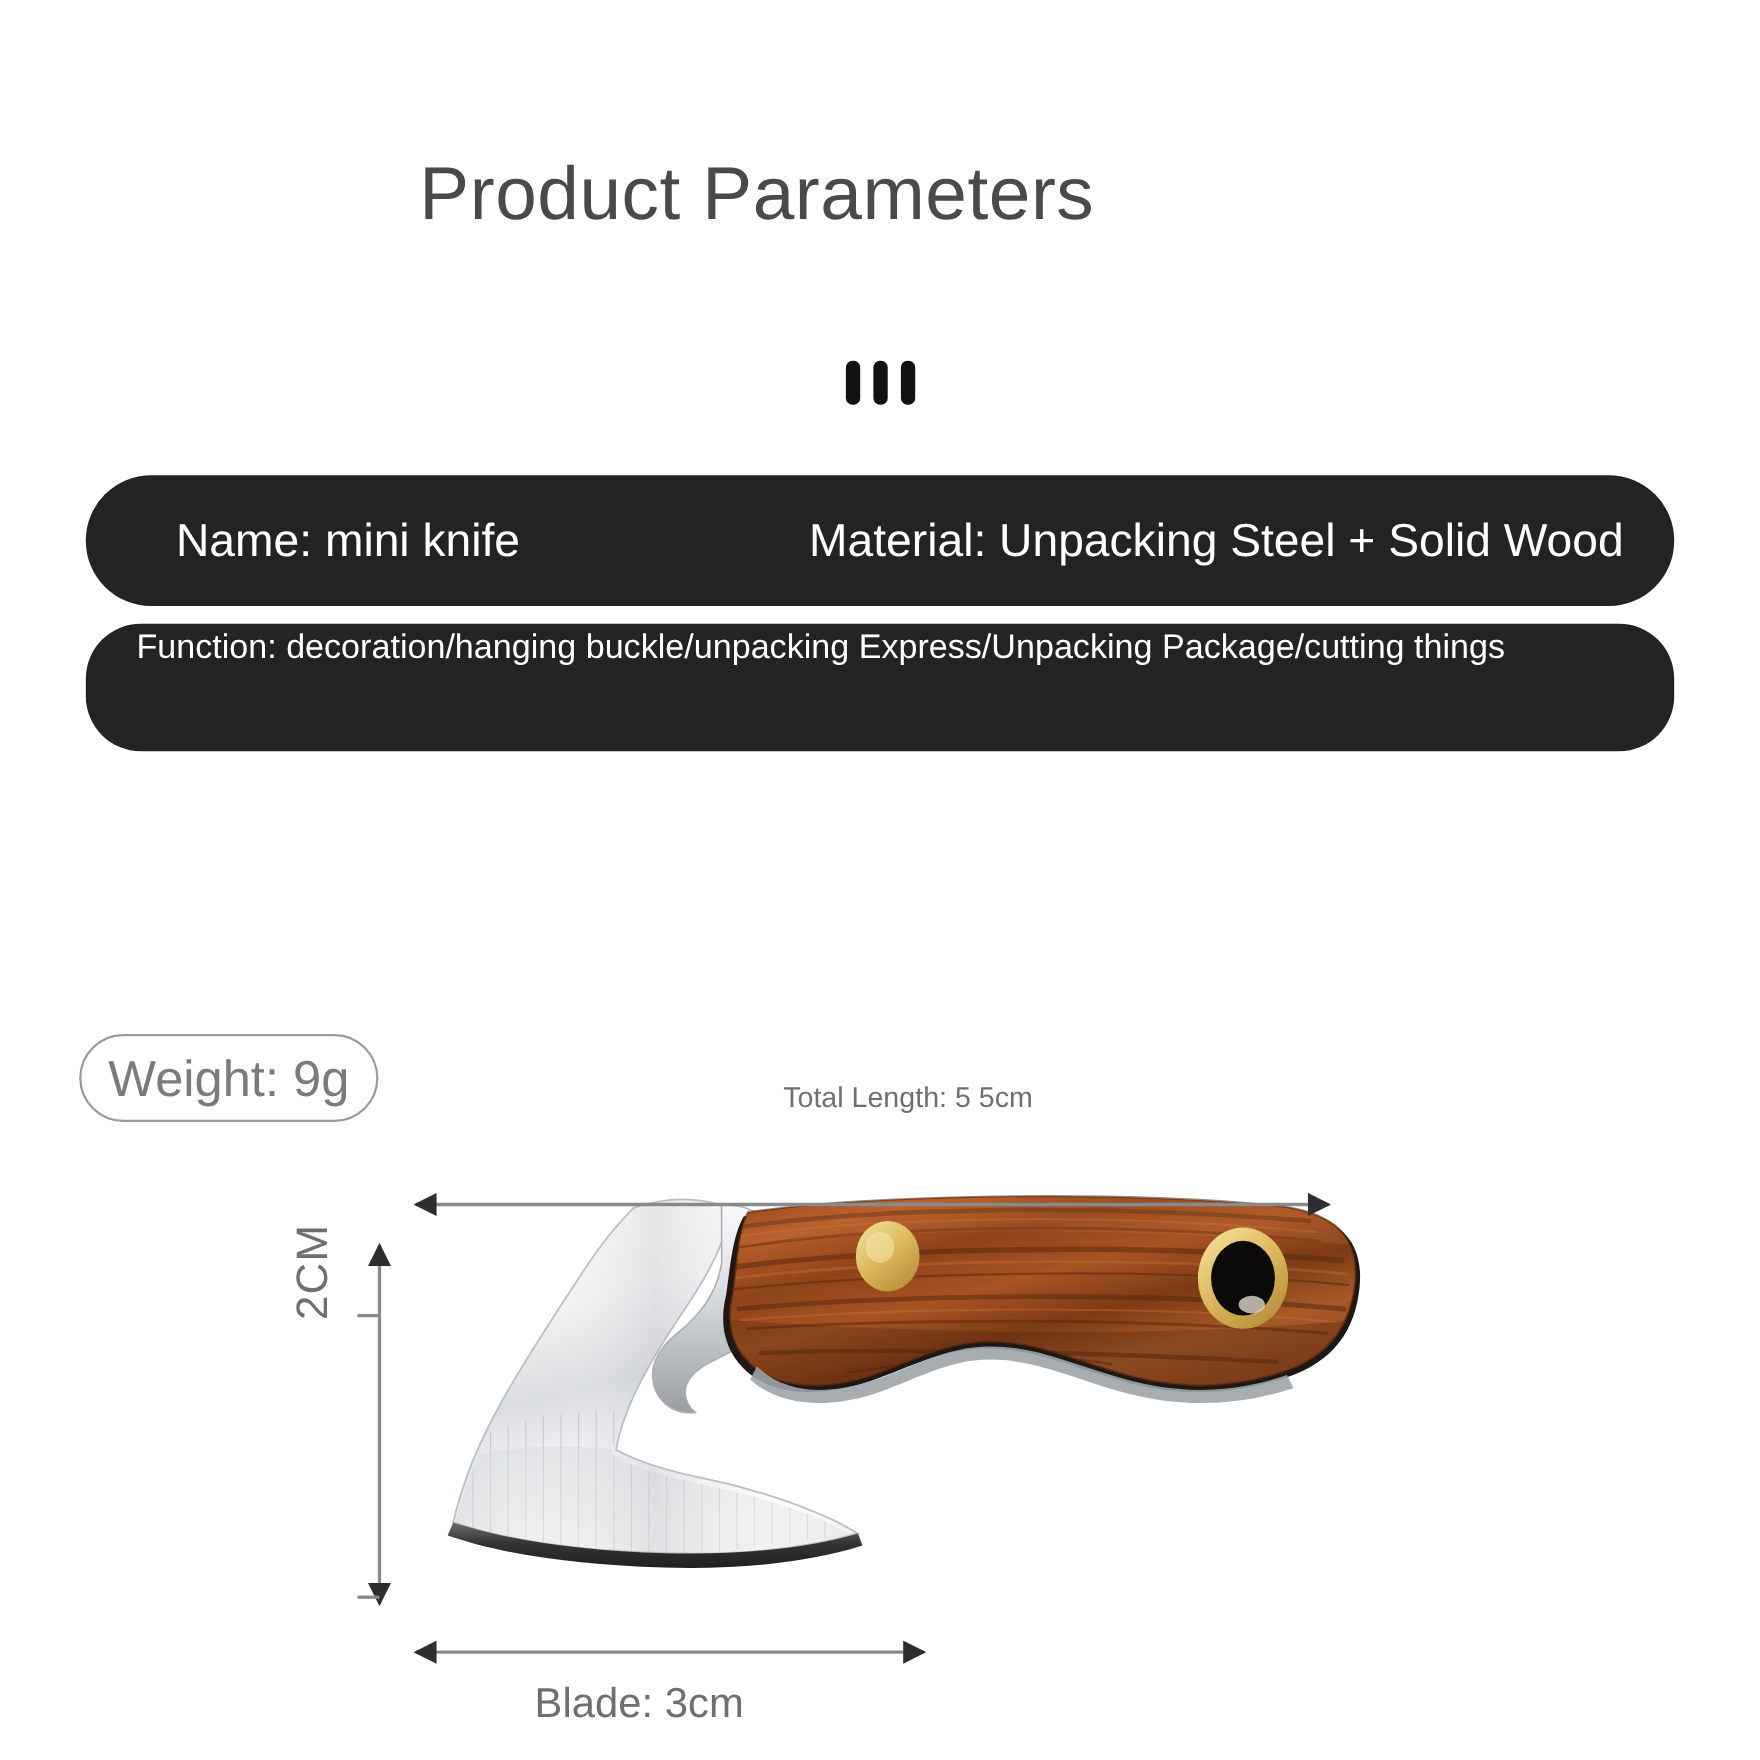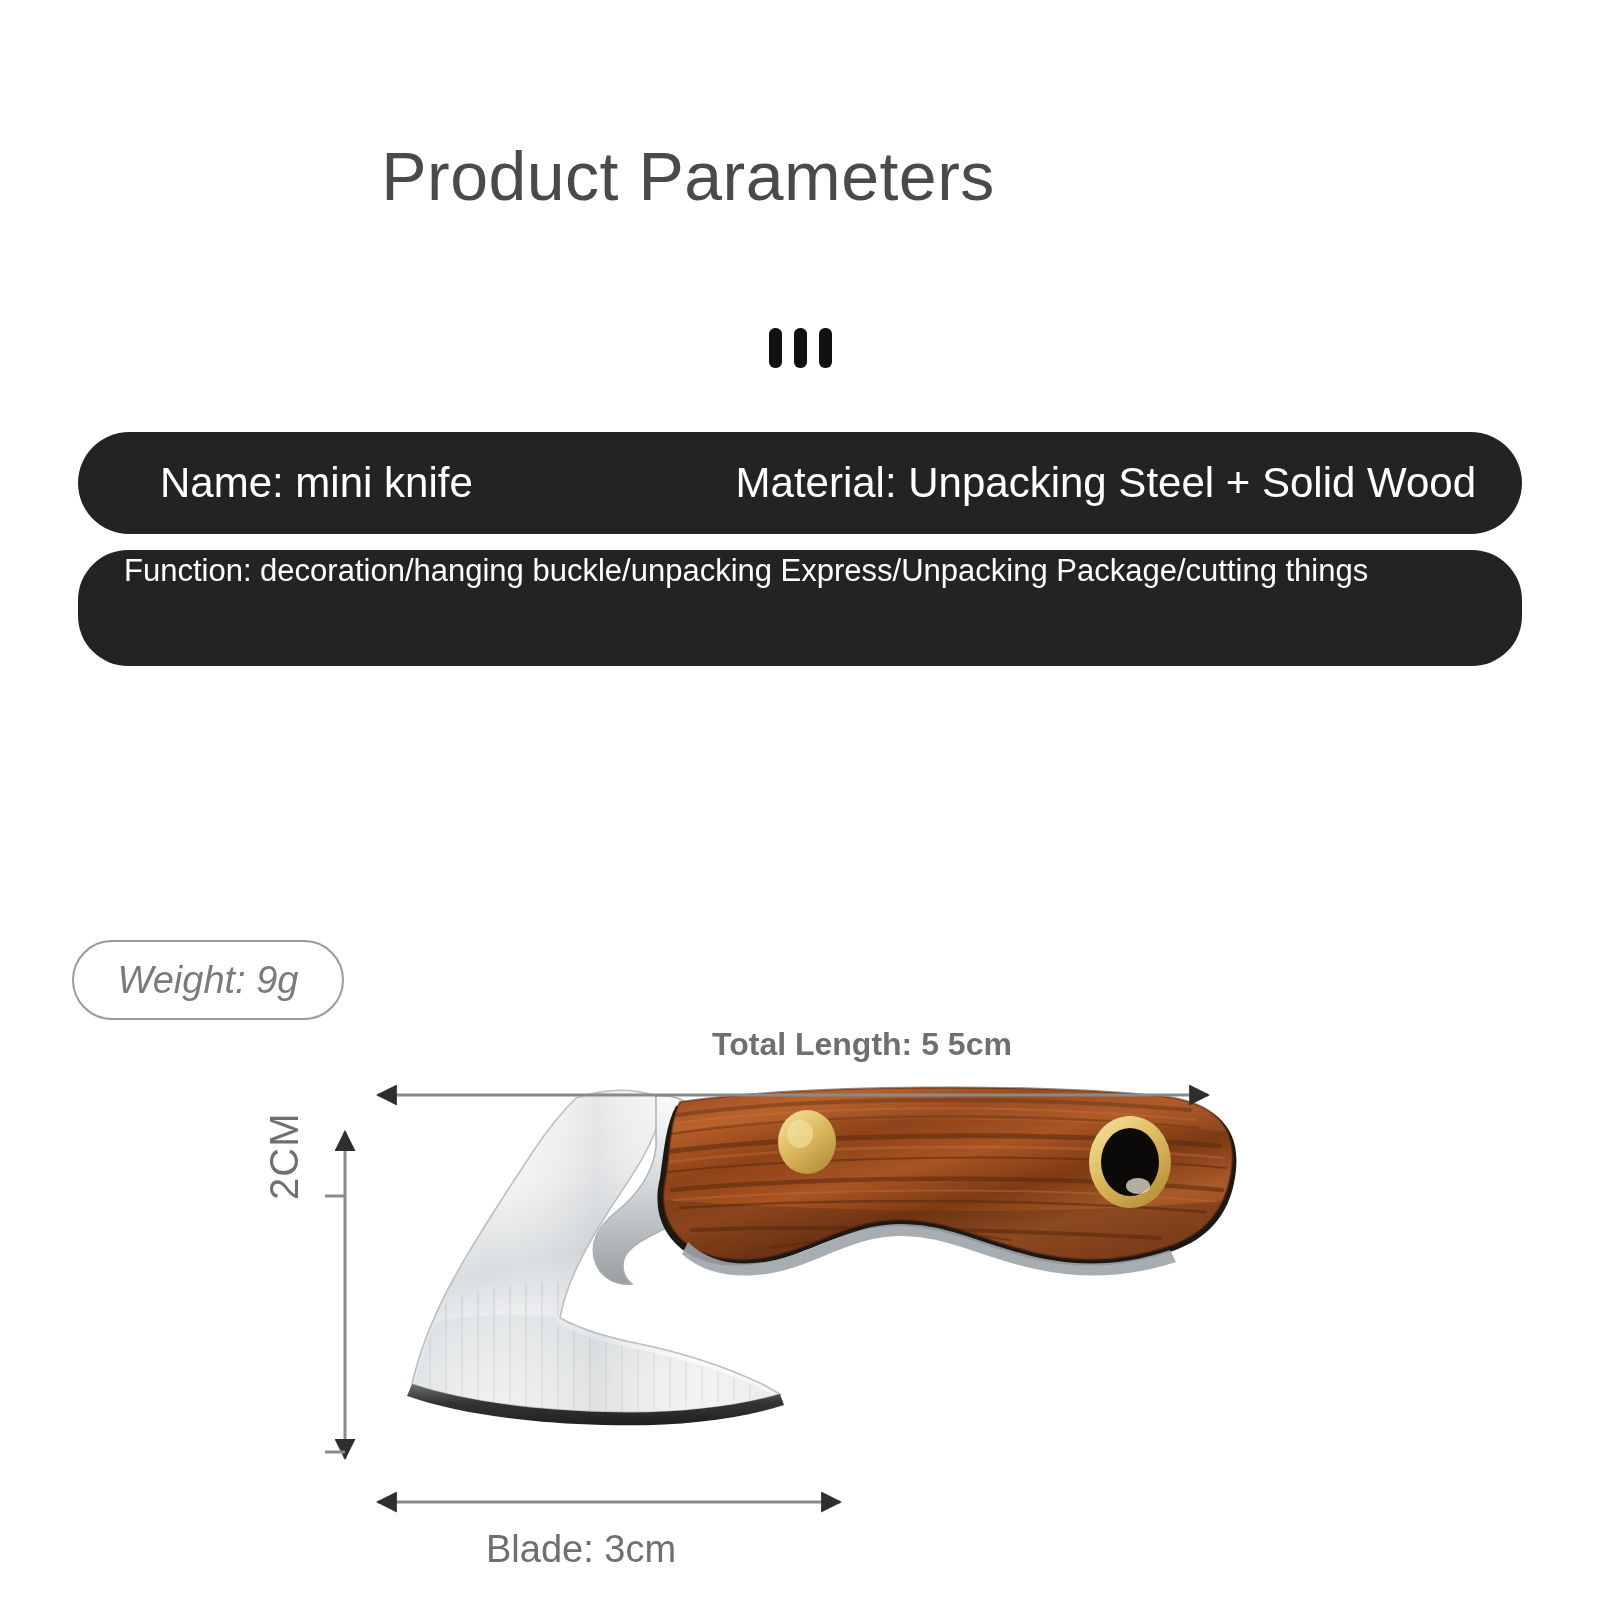--- a/index.html
+++ b/index.html
@@ -56,21 +56,21 @@
   }
   .pill {
     background: #232323;
     border-radius: 60px;
     color: #ffffff;
     display: flex;
     align-items: center;
     box-sizing: border-box;
   }
   .pill.row-1 {
-    height: 102px;
+    height: 119px;
     margin-bottom: 16px;
     padding: 0 46px 0 82px;
     justify-content: space-between;
   }
   .pill.row-2 {
     height: 102px;
     margin-bottom: 16px;
     padding: 0 58px 0 44px;
     justify-content: space-between;
   }
@@ -103,47 +103,45 @@
     width: 272px;
     height: 80px;
     border: 2px solid #9a9a9a;
     border-radius: 42px;
     display: flex;
     align-items: center;
     justify-content: center;
     box-sizing: border-box;
   }
   .weight-badge span {
-    font-size: 38px;
+    font-size: 46px;
     color: #7b7b7b;
     line-height: 1;
-    font-style: italic;
   }
 
   
   .diagram {
     position: absolute;
     left: 0;
     top: 0;
     width: 1600px;
     height: 1600px;
     pointer-events: none;
   }
   .dim-label {
     position: absolute;
     color: #6f6f6f;
     font-size: 27px;
     line-height: 1;
     white-space: nowrap;
   }
   .dim-label.total-length {
     left: 712px;
-    top: 1028px;
-    font-size: 32px;
-    font-weight: bold;
+    top: 984px;
+    font-size: 26px;
   }
   .dim-label.blade {
     left: 486px;
     top: 1530px;
     font-size: 38px;
   }
   .dim-label.height {
     left: 264px;
     top: 1200px;
     font-size: 40px;

